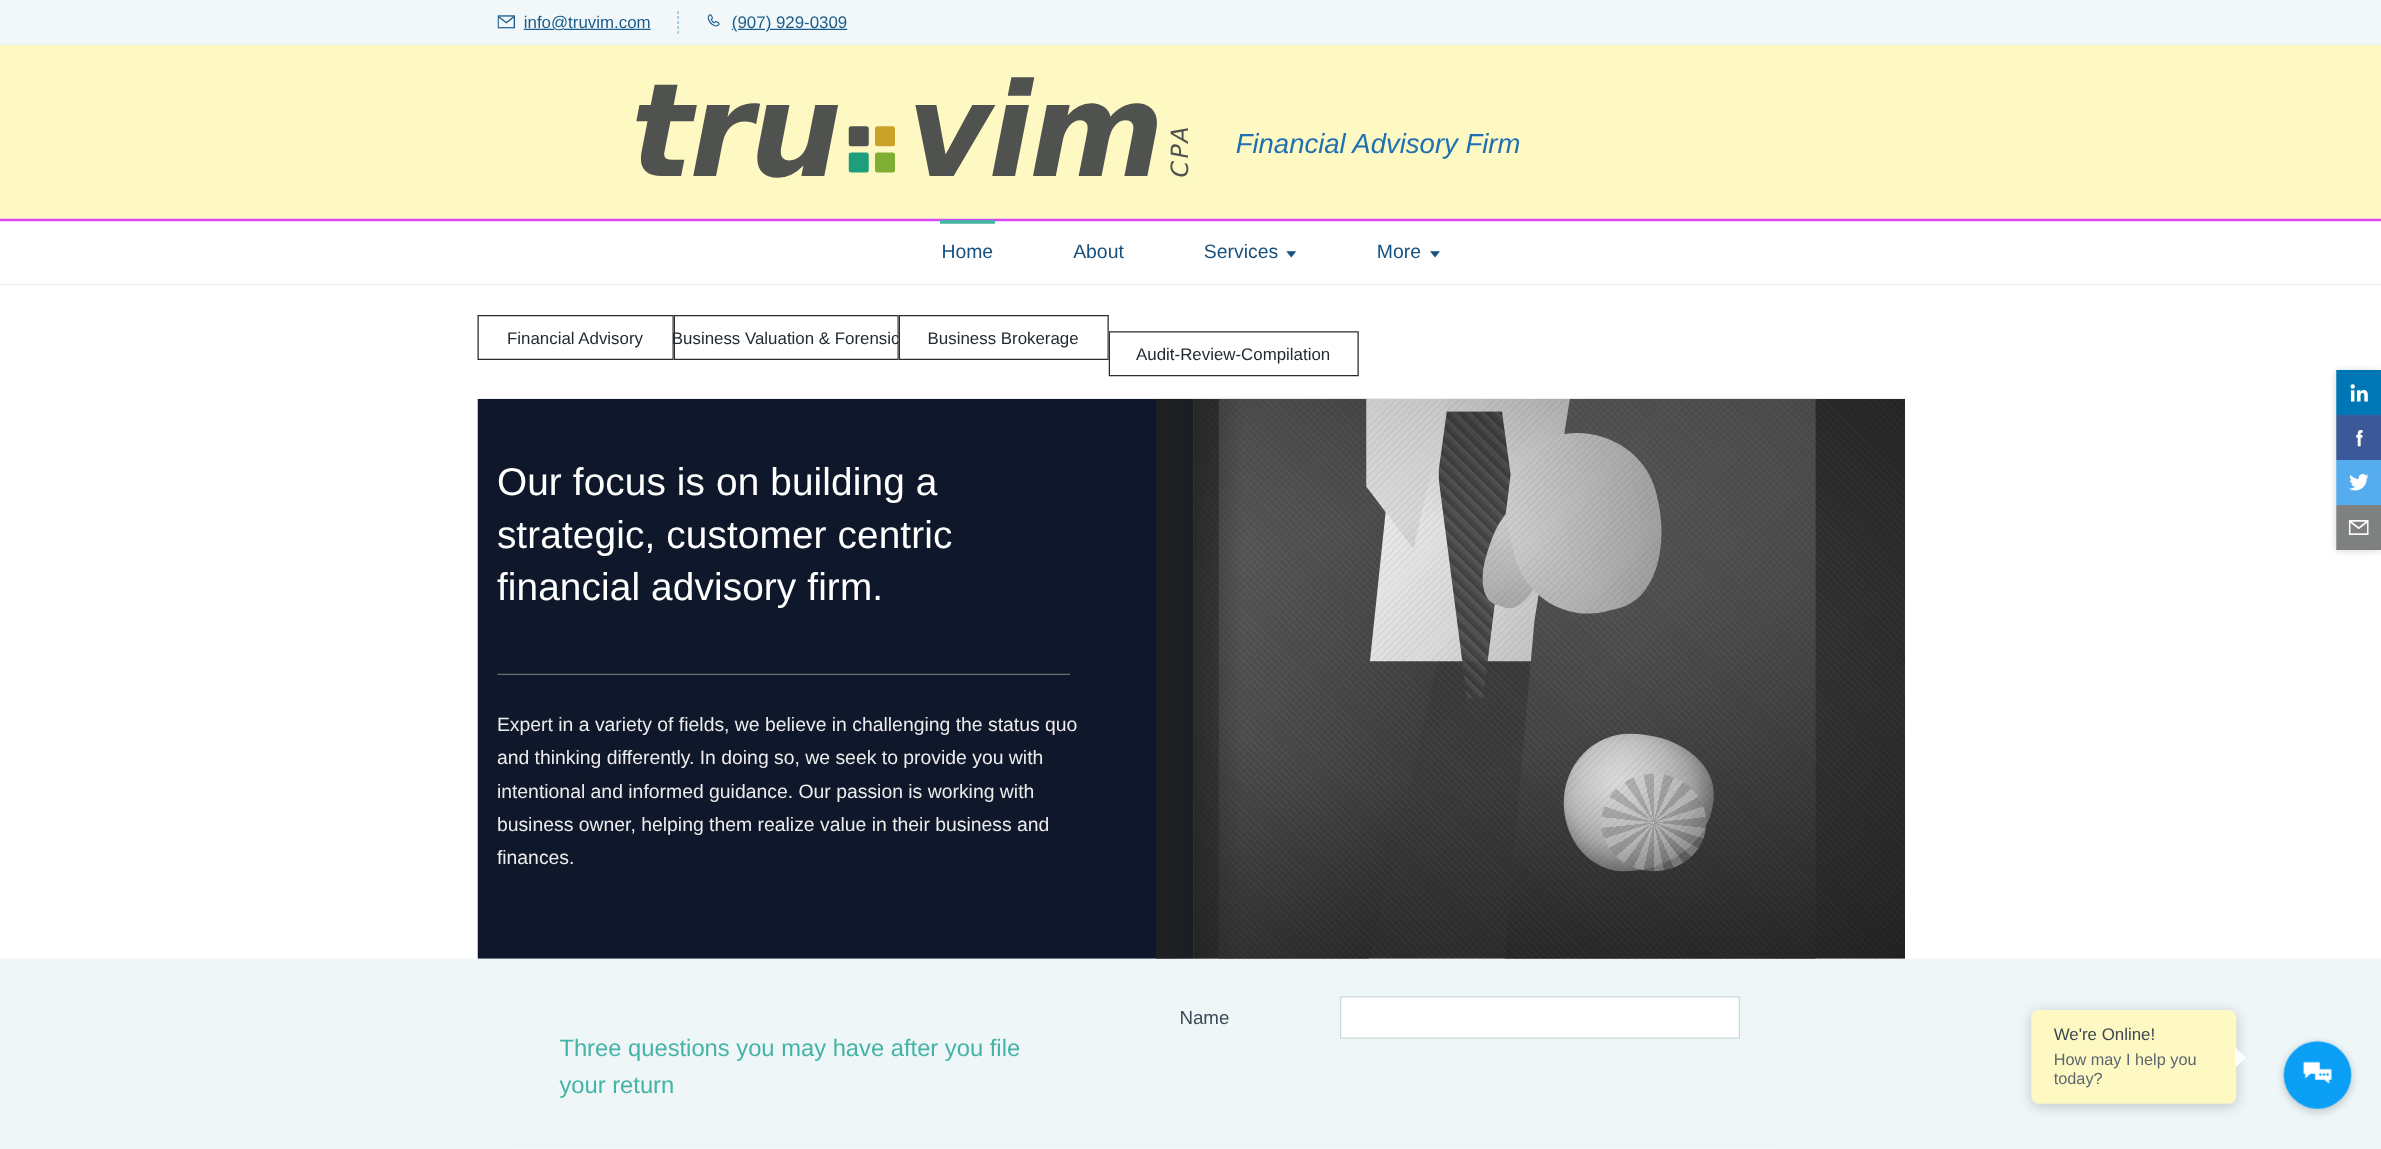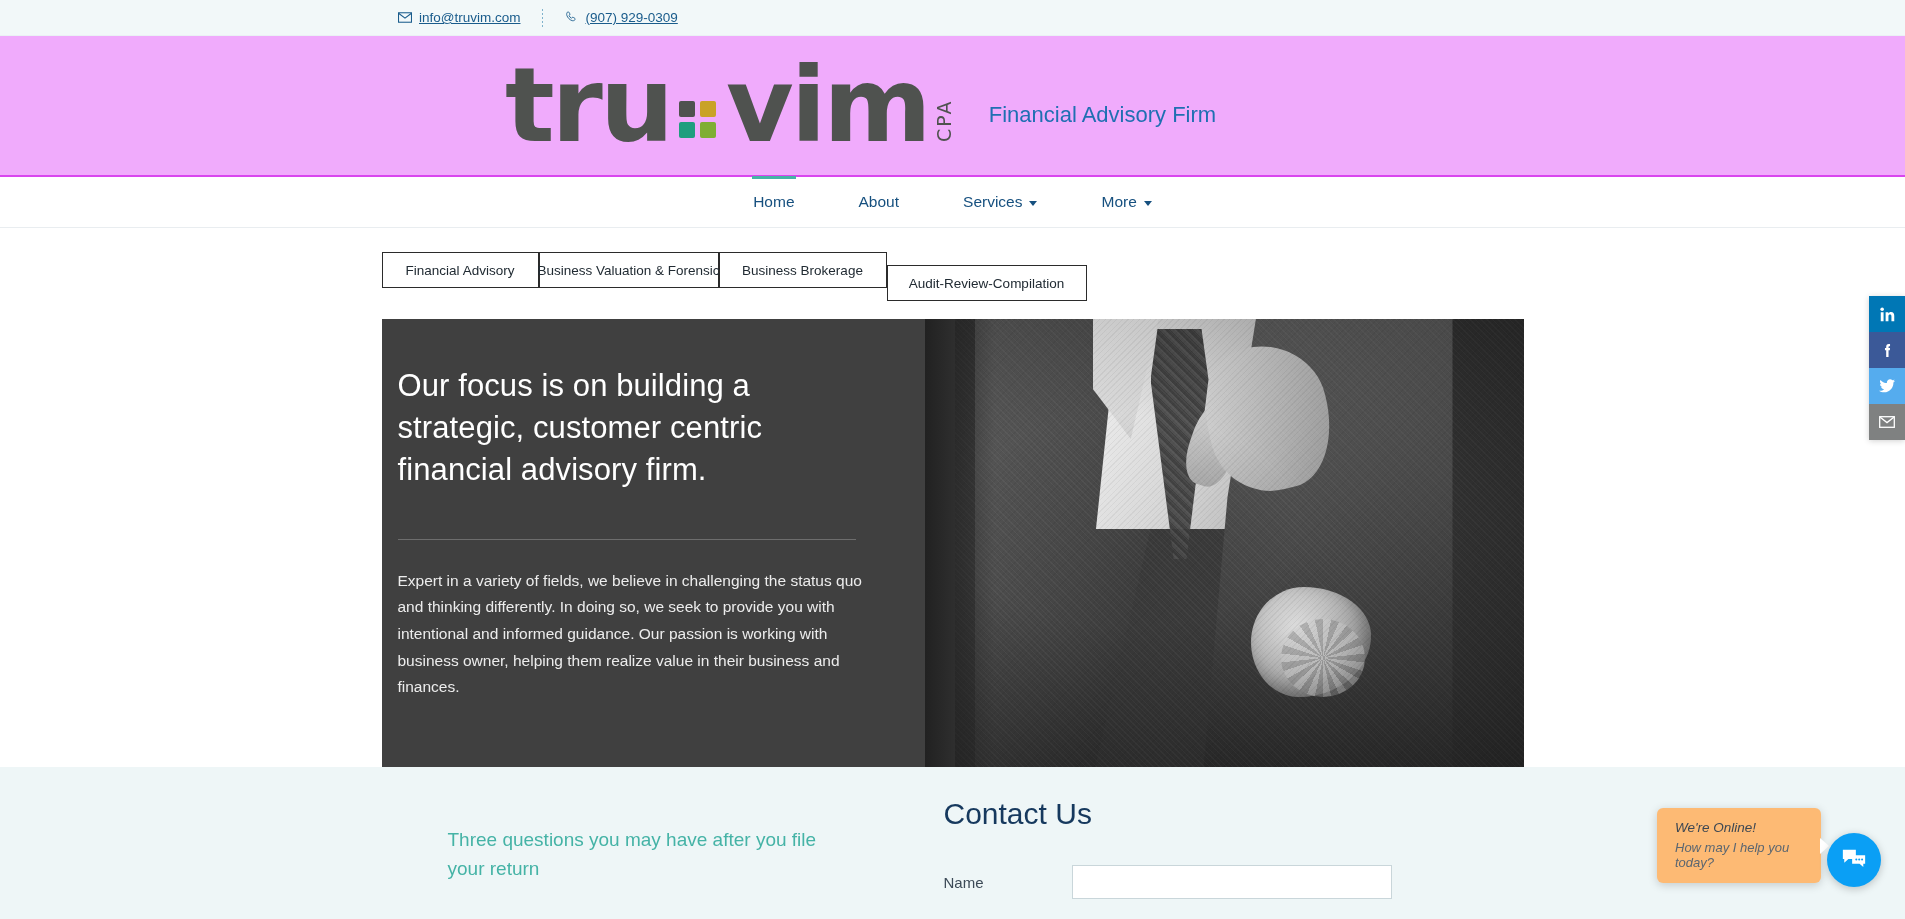--- a/index.html
+++ b/index.html
@@ -28,25 +28,26 @@
     width: 1px; height: 18px;
     margin: 0 22px;
     background: repeating-linear-gradient(to bottom, #7fb2cc 0 2px, transparent 2px 4px);
   }
   .ico { display: inline-block; line-height: 1; }
   .ico svg { display: block; }
 
   
   .logo-header {
     height: 139px;
-    background: #f0abfc;
+    background: #fef9c3;
     display: flex;
     align-items: center;
     justify-content: center;
     position: relative;
+    font-style: italic;
   }
   .logo-block { display: flex; align-items: flex-end; position: relative; left: -92px; }
   .logo-wordmark {
     font-family: "DejaVu Sans", sans-serif;
     font-size: 104px;
     font-weight: bold;
     color: #4f524f;
     letter-spacing: -3px;
     line-height: 0.86;
     display: flex;
@@ -154,21 +155,21 @@
   
   .hero-wrap { display: flex; justify-content: center; background: #ffffff; }
   .hero {
     width: 1142px; height: 448px;
     display: flex;
     position: relative;
     overflow: hidden;
   }
   .hero-left {
     width: 573px;
-    background: #404040;
+    background: #0f172a;
     padding: 46px 48px 0 16px;
     position: relative;
     z-index: 2;
   }
   .hero-left-inner { padding-left: 0; }
   .hero-h1 {
     color: #ffffff;
     font-size: 31px;
     line-height: 1.35;
     font-weight: 400;
@@ -308,28 +309,27 @@
   }
   .s-li { background: #0077b5; }
   .s-fb { background: #3b5998; }
   .s-tw { background: #55acee; }
   .s-em { background: #7f8181; }
   .social-btn svg { display: block; fill: #ffffff; }
 
   
   .chat-bubble {
     position: fixed;
-    right: 84px; bottom: 36px;
-    background: #fdba74;
+    right: 116px; bottom: 36px;
+    background: #fef9c3;
     border-radius: 6px;
     box-shadow: 0 2px 10px rgba(0,0,0,.18);
     padding: 12px 20px 13px 18px;
     width: 164px;
     z-index: 60;
-    font-style: italic;
   }
   .chat-bubble::after {
     content: "";
     position: absolute;
     right: -8px; top: 30px;
     width: 0; height: 0;
     border-top: 8px solid transparent;
     border-bottom: 8px solid transparent;
     border-left: 9px solid #ffffff;
   }
@@ -440,21 +440,20 @@
     <div class="hero-fade"></div>
   </div>
 </div>
 
 <div class="bottom">
   <div class="bottom-inner">
     <div class="bottom-left">
       <a class="blog-link" href="#">Three questions you may have after you file your return</a>
     </div>
     <div class="bottom-right">
-      <div class="contact-title">Contact Us</div>
       <div class="field-row">
         <label class="field-label">Name</label>
         <input class="field-input" type="text" value="" style="">
       </div>
     </div>
   </div>
 </div>
 
 <div class="social-rail">
   <a class="social-btn s-li" href="#">

